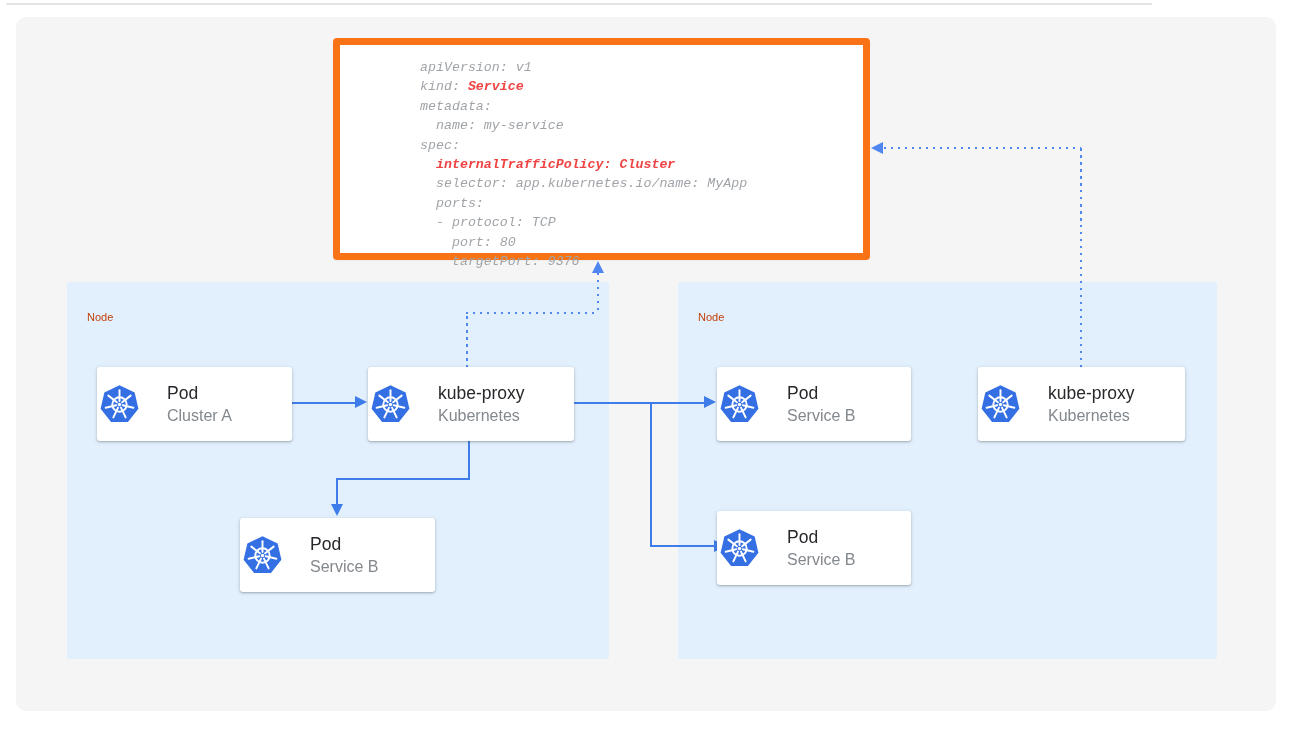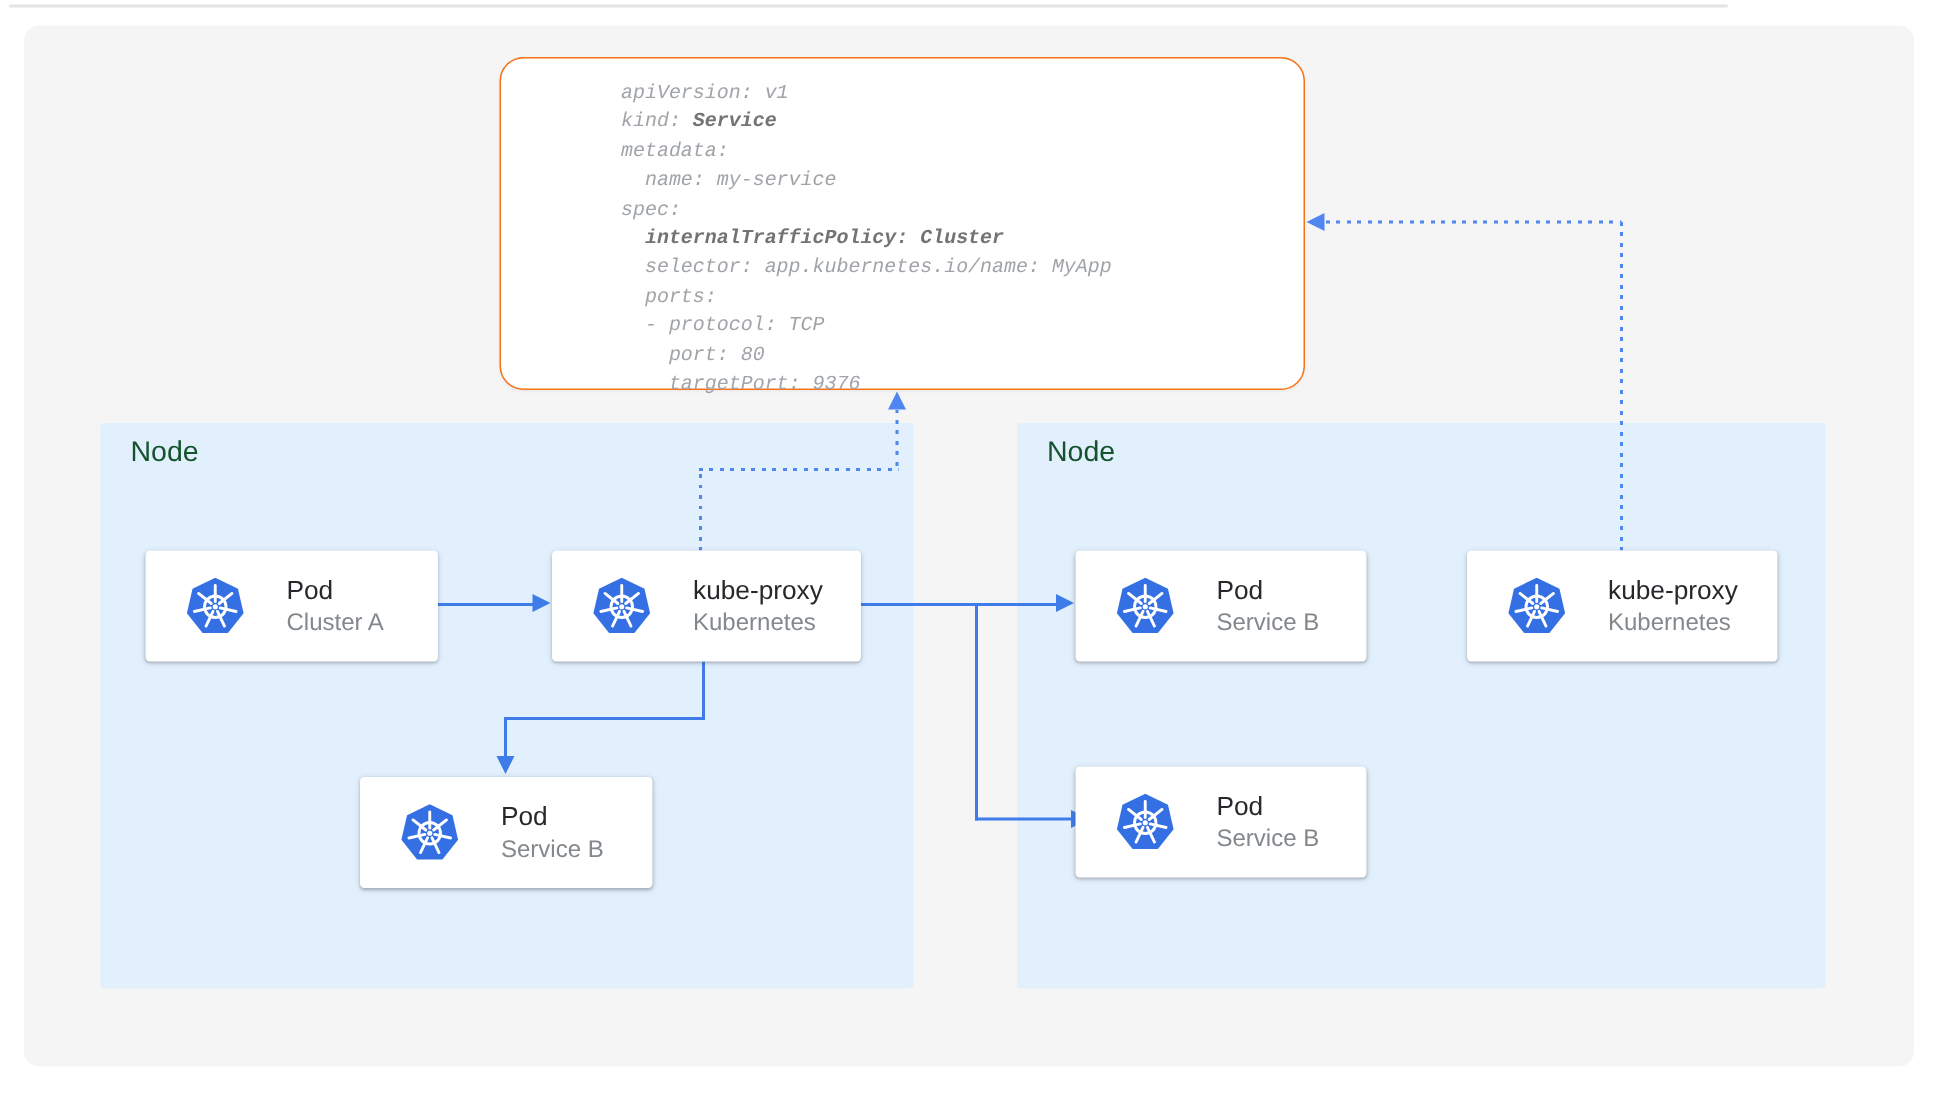--- a/index.html
+++ b/index.html
@@ -5,35 +5,35 @@
   html,body{margin:0;padding:0;background:#ffffff;}
   .page{position:relative;width:1296px;height:729px;background:#ffffff;overflow:hidden;
         font-family:"Liberation Sans",sans-serif;}
   .top-divider{position:absolute;left:6px;top:3px;width:1146px;height:2px;
         background:#e4e4e4;border-radius:2px;}
   .canvas{position:absolute;left:16px;top:17px;width:1260px;height:694px;
         background:#f5f5f6;border-radius:10px;}
 
   
   .yaml-card{position:absolute;left:333px;top:38px;width:537px;height:222px;
-        background:#ffffff;border:1px solid #f97316;border-radius:16px;box-sizing:border-box;
+        background:#ffffff;border:7px solid #f97316;border-radius:4px;box-sizing:border-box;
         box-shadow:0 1px 2px rgba(0,0,0,0.04);}
   .yaml-code{margin:0;padding:13px 0 0 80px;font-family:"Liberation Mono",monospace;
         font-style:italic;font-size:13.3px;line-height:19.4px;color:#a0a4a8;white-space:pre;}
-  .yaml-code .bold{font-weight:bold;color:#737373;}
+  .yaml-code .bold{font-weight:bold;color:#ef4444;}
 
   
   .node{position:absolute;background:#e2f0fd;border-radius:2px;}
   .node-left{left:67px;top:282px;width:542px;height:377px;}
   .node-right{left:678px;top:282px;width:539px;height:377px;}
-  .node-label{position:absolute;left:20px;top:9px;font-size:19px;color:#14532d;}
+  .node-label{position:absolute;left:20px;top:29px;font-size:11px;color:#c2410c;}
 
   
   .card{position:absolute;background:#ffffff;border-radius:3px;display:flex;align-items:center;
-        padding-left:26px;box-sizing:border-box;
+        padding-left:2px;box-sizing:border-box;
         box-shadow:0 1px 2px rgba(60,64,67,.3),0 1px 4px rgba(60,64,67,.15);}
   .card .k8s{width:41px;height:41px;flex:0 0 auto;}
   .card .texts{margin-left:27px;}
   .card .title{font-size:17.5px;color:#26282b;line-height:23px;}
   .card .subtitle{font-size:16px;color:#83888d;line-height:21px;}
 
   
   .line{position:absolute;background:#3e7de9;}
   .dot-h{position:absolute;height:2px;
         background-image:repeating-linear-gradient(to right,#4f86ef 0 2.5px,transparent 2.5px 7px);}

